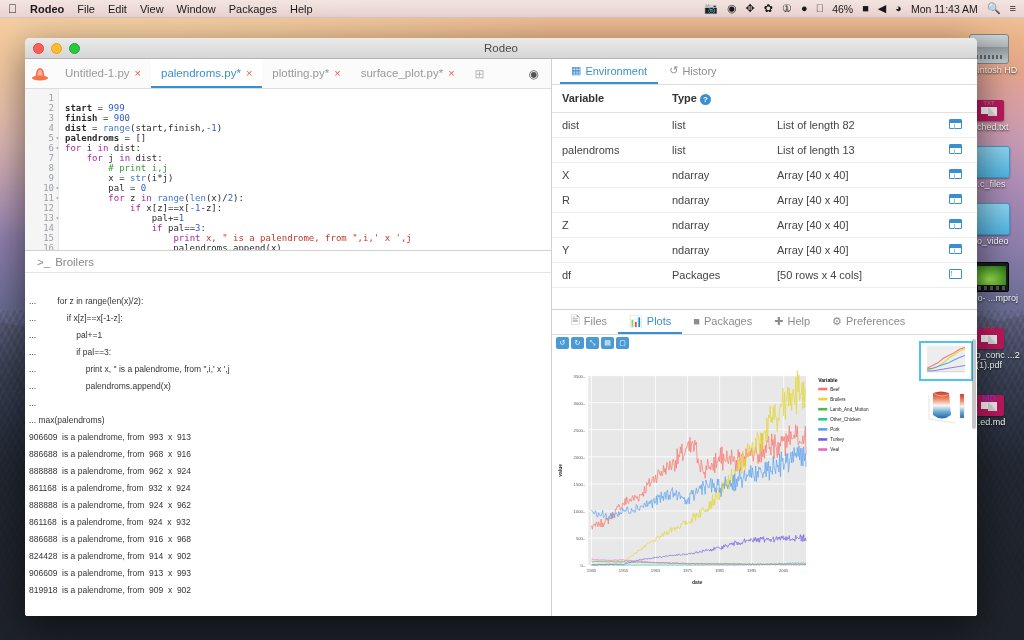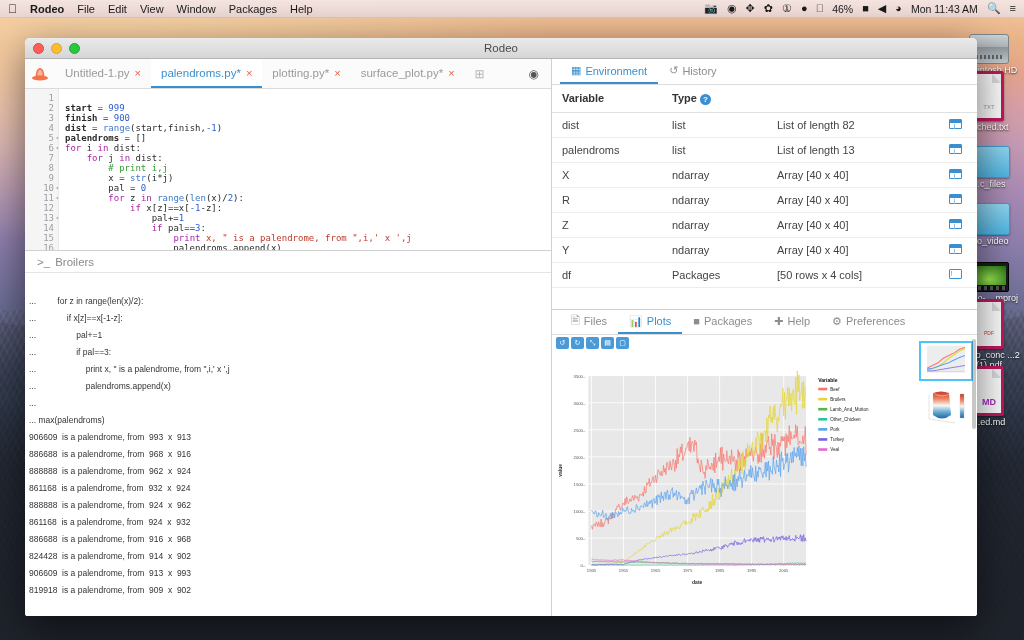--- a/index.html
+++ b/index.html
@@ -49,21 +49,21 @@
     word-break:break-word; margin-top:1px;
   }
   .ic-hd {
     width:40px;height:30px;border-radius:3px;
     background:linear-gradient(to bottom,#cdd3d6 0%,#aeb6ba 42%,#8f979c 43%,#c3cacd 100%);
     border:1px solid #7d858a; position:relative;
   }
   .ic-hd:after{content:"";position:absolute;left:6px;right:6px;bottom:4px;height:4px;
     background:repeating-linear-gradient(90deg,#5d6569 0 2px,#aeb6ba 2px 4px);}
   .ic-doc {
-    width:30px;height:50px;background:#fbfbfb;border:3px solid #be185d;border-radius:2px;
+    width:30px;height:21px;background:#fbfbfb;border:7px solid #be185d;border-radius:2px;
     position:relative;box-shadow:0 1px 2px rgba(0,0,0,.4);
   }
   .ic-doc:before{content:"";position:absolute;right:0;top:0;border-width:0 9px 9px 0;
     border-style:solid;border-color:#d8d8d8 #f1f1f1;}
   .ic-doc .lbl{position:absolute;left:0;right:0;bottom:8px;text-align:center;font-size:6px;color:#9a9a9a;}
   .ic-doc.md .lbl{color:#a030c0;font-size:9px;font-weight:bold;bottom:6px;}
   .ic-doc.pdf .lbl{color:#c04040;font-size:5px;bottom:10px;}
   .ic-folder{
     width:42px;height:32px;border-radius:3px;
     background:linear-gradient(to bottom,#8fd4ef,#4fb4e0);

